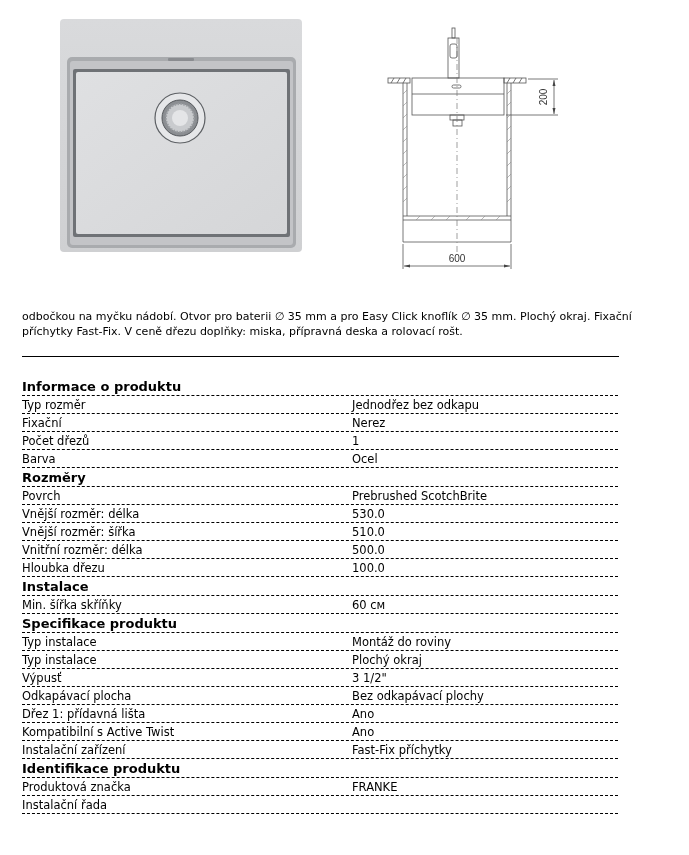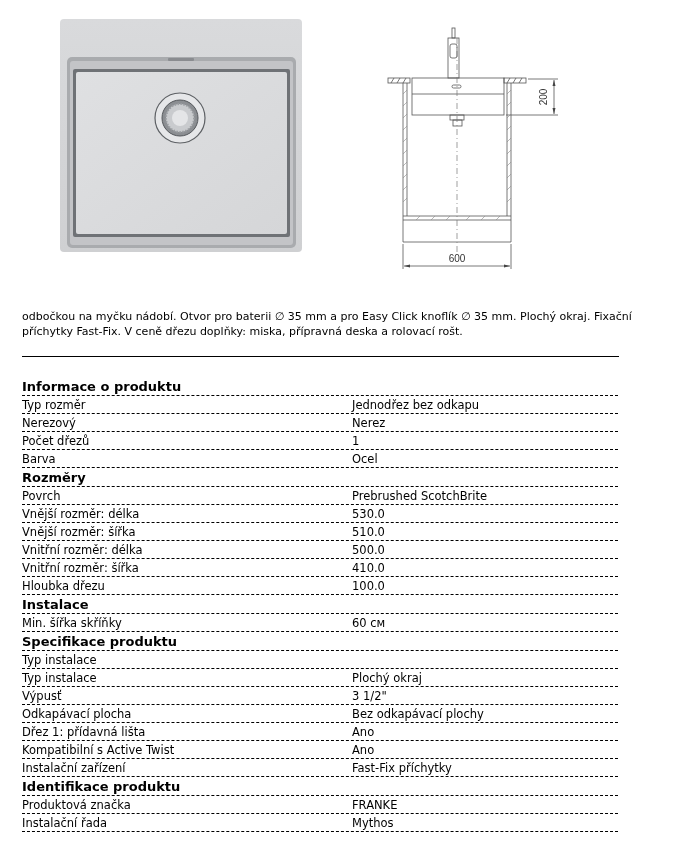--- a/index.html
+++ b/index.html
@@ -207,21 +207,21 @@
 <div class="specs">
   <div class="row section">
       <span class="lbl">Informace o produktu</span>
       <span class="val"></span>
     </div>
   <div class="row">
       <span class="lbl">Typ rozměr</span>
       <span class="val">Jednodřez bez odkapu</span>
     </div>
   <div class="row">
-      <span class="lbl">Nerezový</span>
+      <span class="lbl">Fixační</span>
       <span class="val">Nerez</span>
     </div>
   <div class="row">
       <span class="lbl">Počet dřezů</span>
       <span class="val">1</span>
     </div>
   <div class="row">
       <span class="lbl">Barva</span>
       <span class="val">Ocel</span>
     </div>
@@ -239,41 +239,38 @@
     </div>
   <div class="row">
       <span class="lbl">Vnější rozměr: šířka</span>
       <span class="val">510.0</span>
     </div>
   <div class="row">
       <span class="lbl">Vnitřní rozměr: délka</span>
       <span class="val">500.0</span>
     </div>
   <div class="row">
-      <span class="lbl">Vnitřní rozměr: šířka</span>
-      <span class="val">410.0</span>
-    </div>
-  <div class="row">
       <span class="lbl">Hloubka dřezu</span>
       <span class="val">100.0</span>
     </div>
   <div class="row section">
       <span class="lbl">Instalace</span>
       <span class="val"></span>
     </div>
   <div class="row">
       <span class="lbl">Min. šířka skříňky</span>
       <span class="val">60 см</span>
     </div>
   <div class="row section">
       <span class="lbl">Specifikace produktu</span>
       <span class="val"></span>
     </div>
   <div class="row">
       <span class="lbl">Typ instalace</span>
+      <span class="val">Montáž do roviny</span>
     </div>
   <div class="row">
       <span class="lbl">Typ instalace</span>
       <span class="val">Plochý okraj</span>
     </div>
   <div class="row">
       <span class="lbl">Výpusť</span>
       <span class="val">3 1/2"</span>
     </div>
   <div class="row">
@@ -295,15 +292,14 @@
   <div class="row section">
       <span class="lbl">Identifikace produktu</span>
       <span class="val"></span>
     </div>
   <div class="row">
       <span class="lbl">Produktová značka</span>
       <span class="val">FRANKE</span>
     </div>
   <div class="row">
       <span class="lbl">Instalační řada</span>
-      <span class="val">Mythos</span>
     </div>
 </div>
 
 </body></html>

